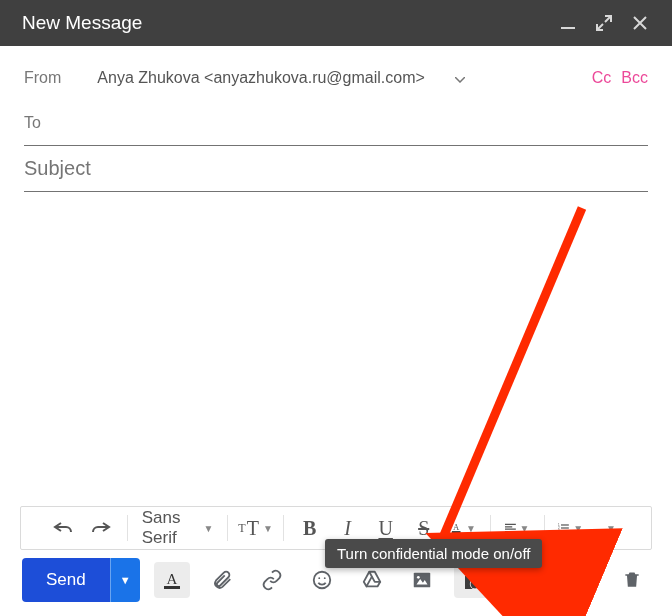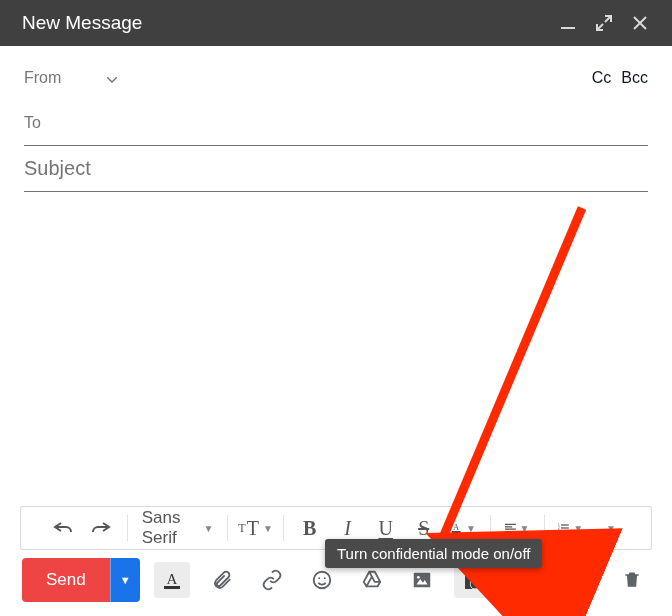--- a/index.html
+++ b/index.html
@@ -13,41 +13,41 @@
   .titlebar svg { display:block; }
 
   
   .headers { padding: 10px 24px 0 24px; }
   .row { display:flex; align-items:center; height:46px; border-bottom:1px solid #737373; font-size:16px; color:#555; }
   .row.first { border-bottom:none; height:44px;gap:20px;}
   .row .label { color:#777; margin-right:16px; }
   .from-val { color:#555; }
   .chev { margin-left:10px; color:#777; }
   .spacer { flex:1; }
-  .ccbcc { color:#0f172a; display:flex; gap:10px; }
+  .ccbcc { color:#ec4899; display:flex; gap:10px; }
   .ccbcc span { cursor:pointer; }
   .inputish { flex:1; border:none; outline:none; font-size:20px; color:#555; background:transparent; }
 
   .body-area { flex:1; padding:8px 24px; outline:none; font-size:15px; }
 
   
   .fmtbar { margin:0 20px; height:44px; border:1px solid #dadada; border-radius:2px; display:flex; align-items:center; padding:0 26px; gap:6px; color:#555; position:relative; }
   .fmtbar .btn { height:34px; min-width:32px; display:flex; align-items:center; justify-content:center; border-radius:3px; cursor:pointer; font-size:17px; color:#555; padding:0 4px;}
   .sep { width:1px; height:26px; background:#e2e2e2; margin:0 4px; }
   .ff { font-size:16px; color:#444; padding:0 6px;}
   .caret { font-size:10px; color:#888; margin-left:4px;}
   .under { text-decoration: underline; text-underline-offset:3px; }
   .strike { text-decoration: line-through; }
 
   .tooltip { position:absolute; left:304px; top:32px; background:#4a4a4a; color:#fff; font-size:15px; padding:6px 12px; border-radius:3px; white-space:nowrap; box-shadow:0 2px 6px rgba(0,0,0,.3); z-index:3;}
 
   
   .actionbar { height:66px; display:flex; align-items:center; padding:0 22px 6px 22px; gap:14px; position:relative; }
   .sendgrp { display:flex; height:44px;}
-  .send { background:#ef4444; color:#fff; border:none; font-size:17px; font-weight:500; padding:0 24px; border-radius:4px 0 0 4px; cursor:pointer;}
+  .send { background:#1d4ed8; color:#fff; border:none; font-size:17px; font-weight:500; padding:0 24px; border-radius:4px 0 0 4px; cursor:pointer;}
   .sendmore { background:#1a73e8; color:#fff; width:30px; display:flex; align-items:center; justify-content:center; border-left:1px solid rgba(255,255,255,.35); border-radius:0 4px 4px 0; cursor:pointer; font-size:11px;}
   .ibtn { width:36px; height:36px; display:flex; align-items:center; justify-content:center; color:#5f6368; cursor:pointer; border-radius:4px;}
   .ibtn.active { background:#ececec; }
   .ibtn svg { display:block; }
   .textfmt { background:#ececec; }
   .rightgrp { margin-left:auto; display:flex; gap:14px; align-items:center;}
   .arrow-ann { position:absolute; left:0; top:0; pointer-events:none; z-index:2;}
 </style>
 </head>
 <body>
@@ -72,20 +72,21 @@
     <div class="winbtn">
       <svg width="16" height="16" viewBox="0 0 16 16" stroke="#d8d8d8" stroke-width="2">
           <path d="M2 2 L14 14 M14 2 L2 14"></path>
         </svg>
     </div>
   </div>
 
   <div class="headers">
     <div class="row first">
       <span class="label">From</span>
+      <span class="from-val">Anya Zhukova &lt;anyazhukova.ru@gmail.com&gt;</span>
       <span class="chev">
         <svg width="10" height="6" viewBox="0 0 10 6">
             <path d="M0 0 L5 5 L10 0" fill="none" stroke="#777" stroke-width="1.5"></path>
           </svg>
       </span>
       <span class="spacer"></span>
       <span class="ccbcc">
         <span>Cc</span>
         <span>Bcc</span>
       </span>

